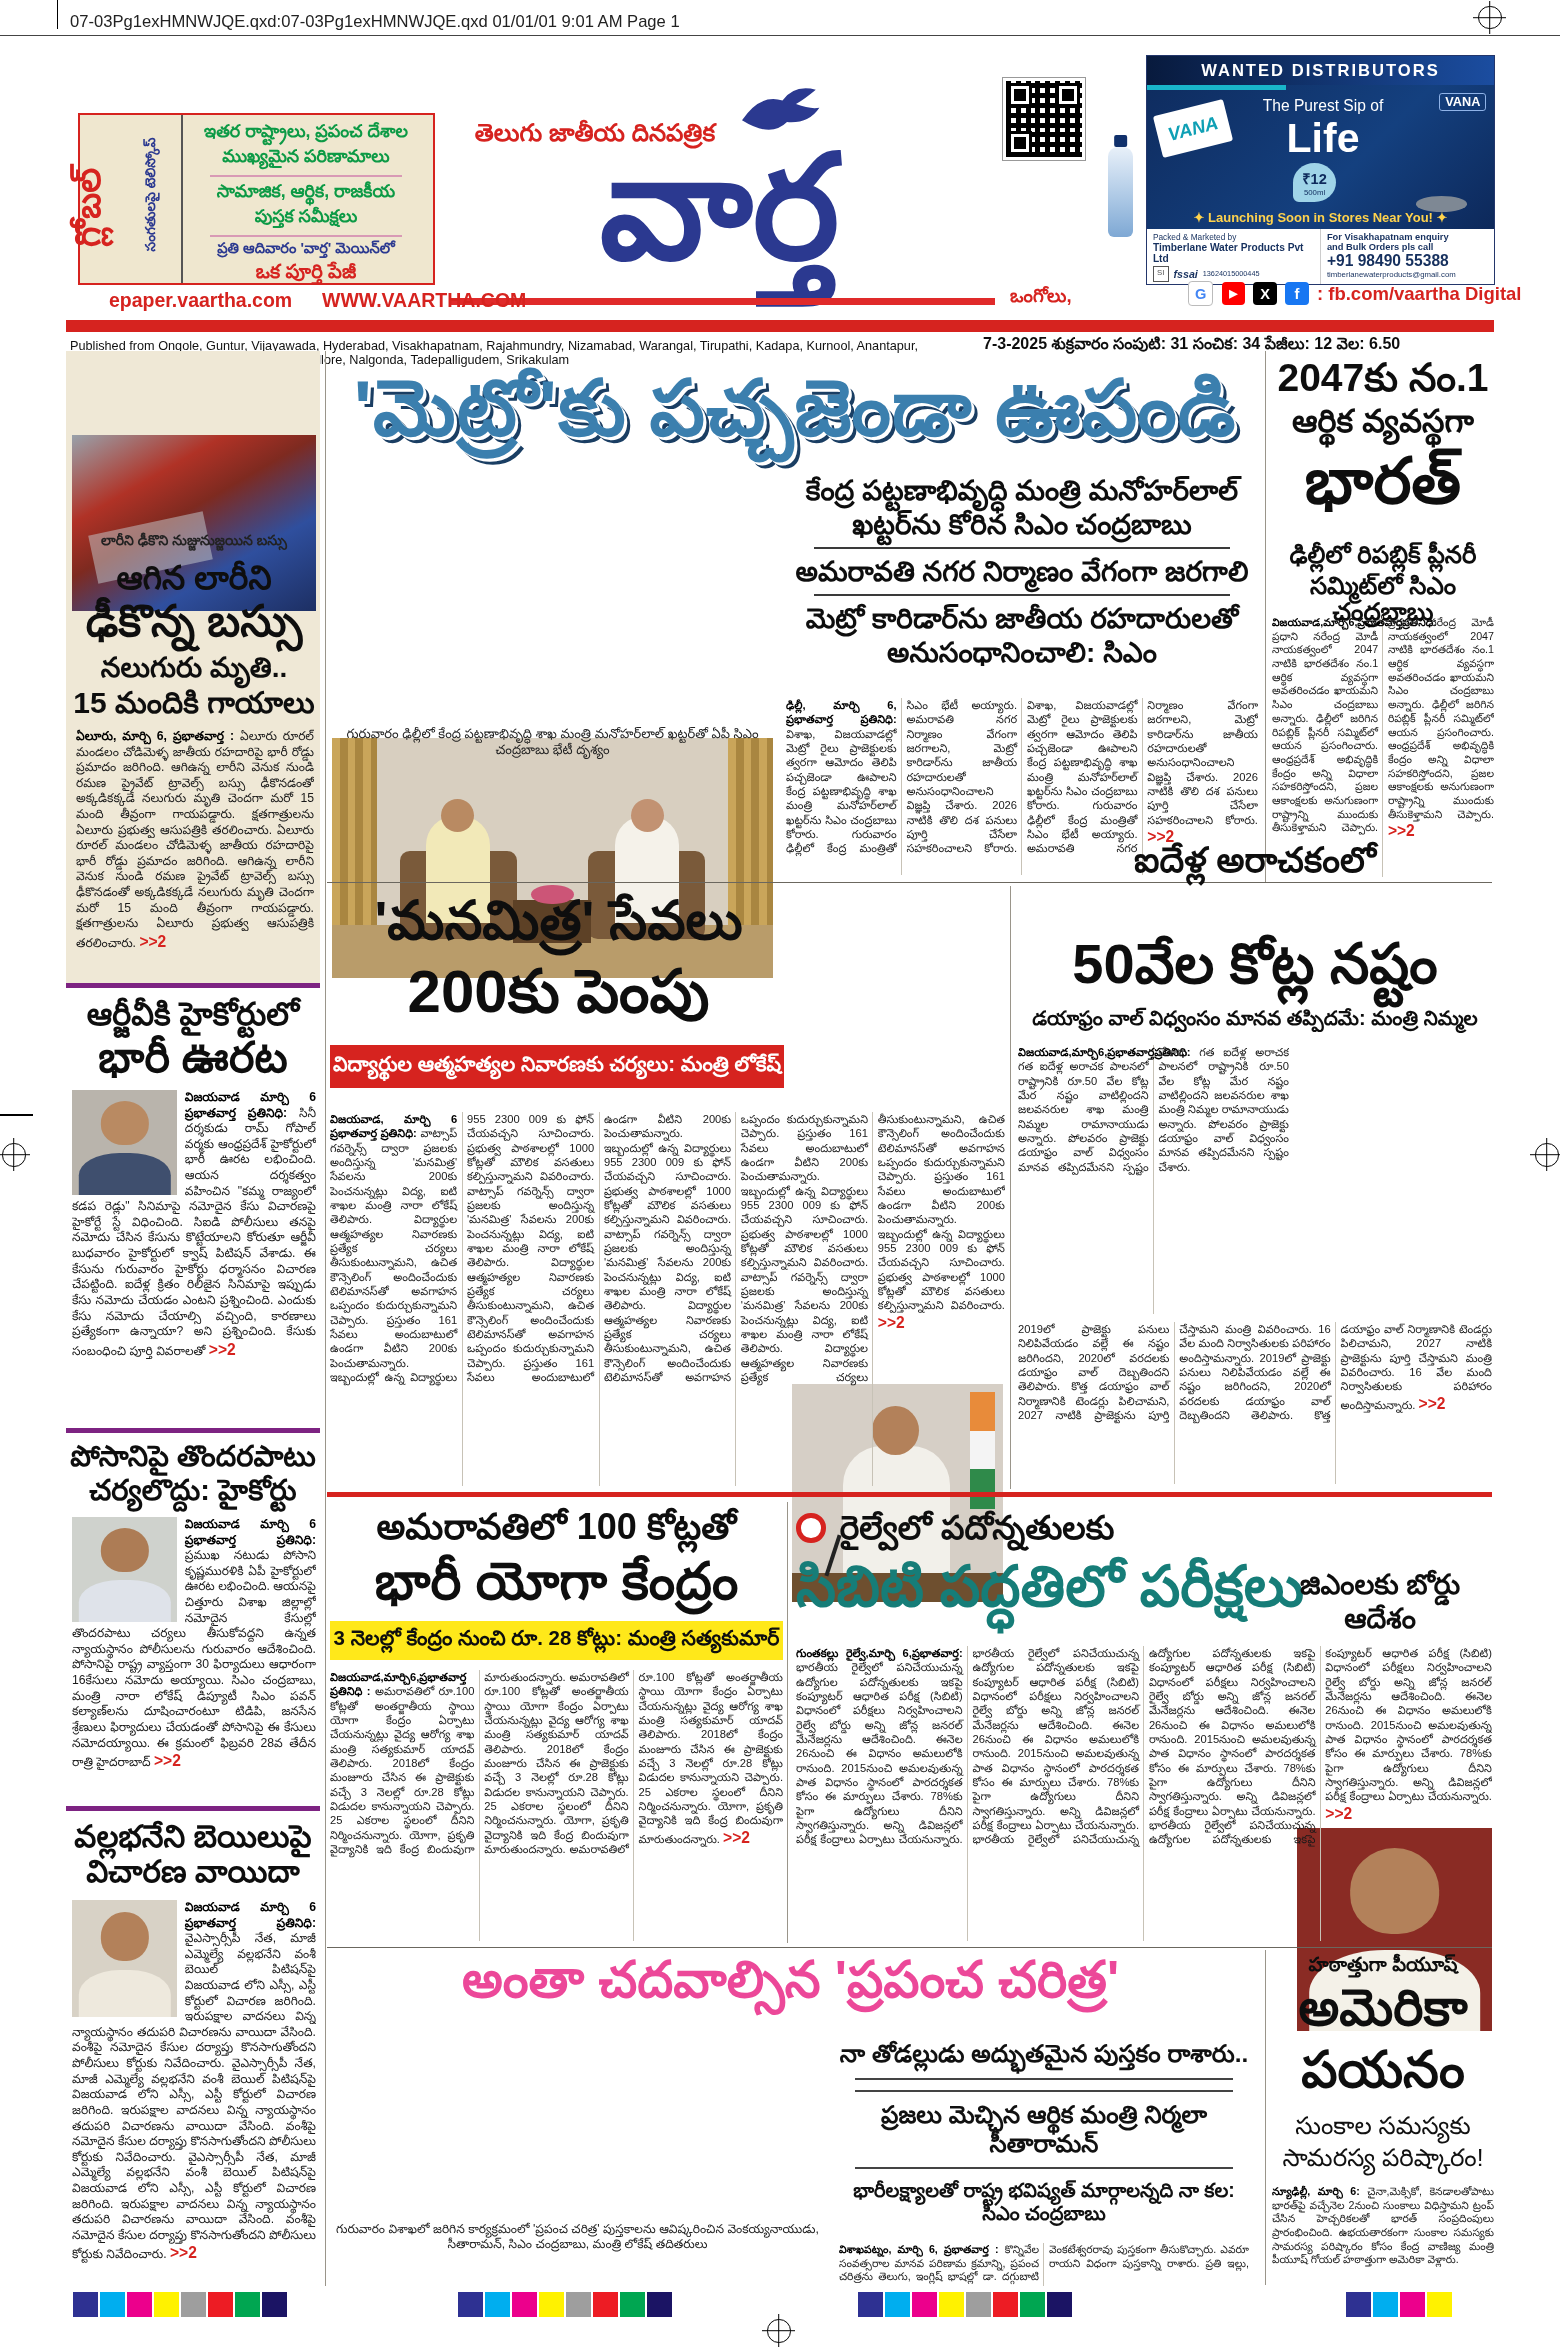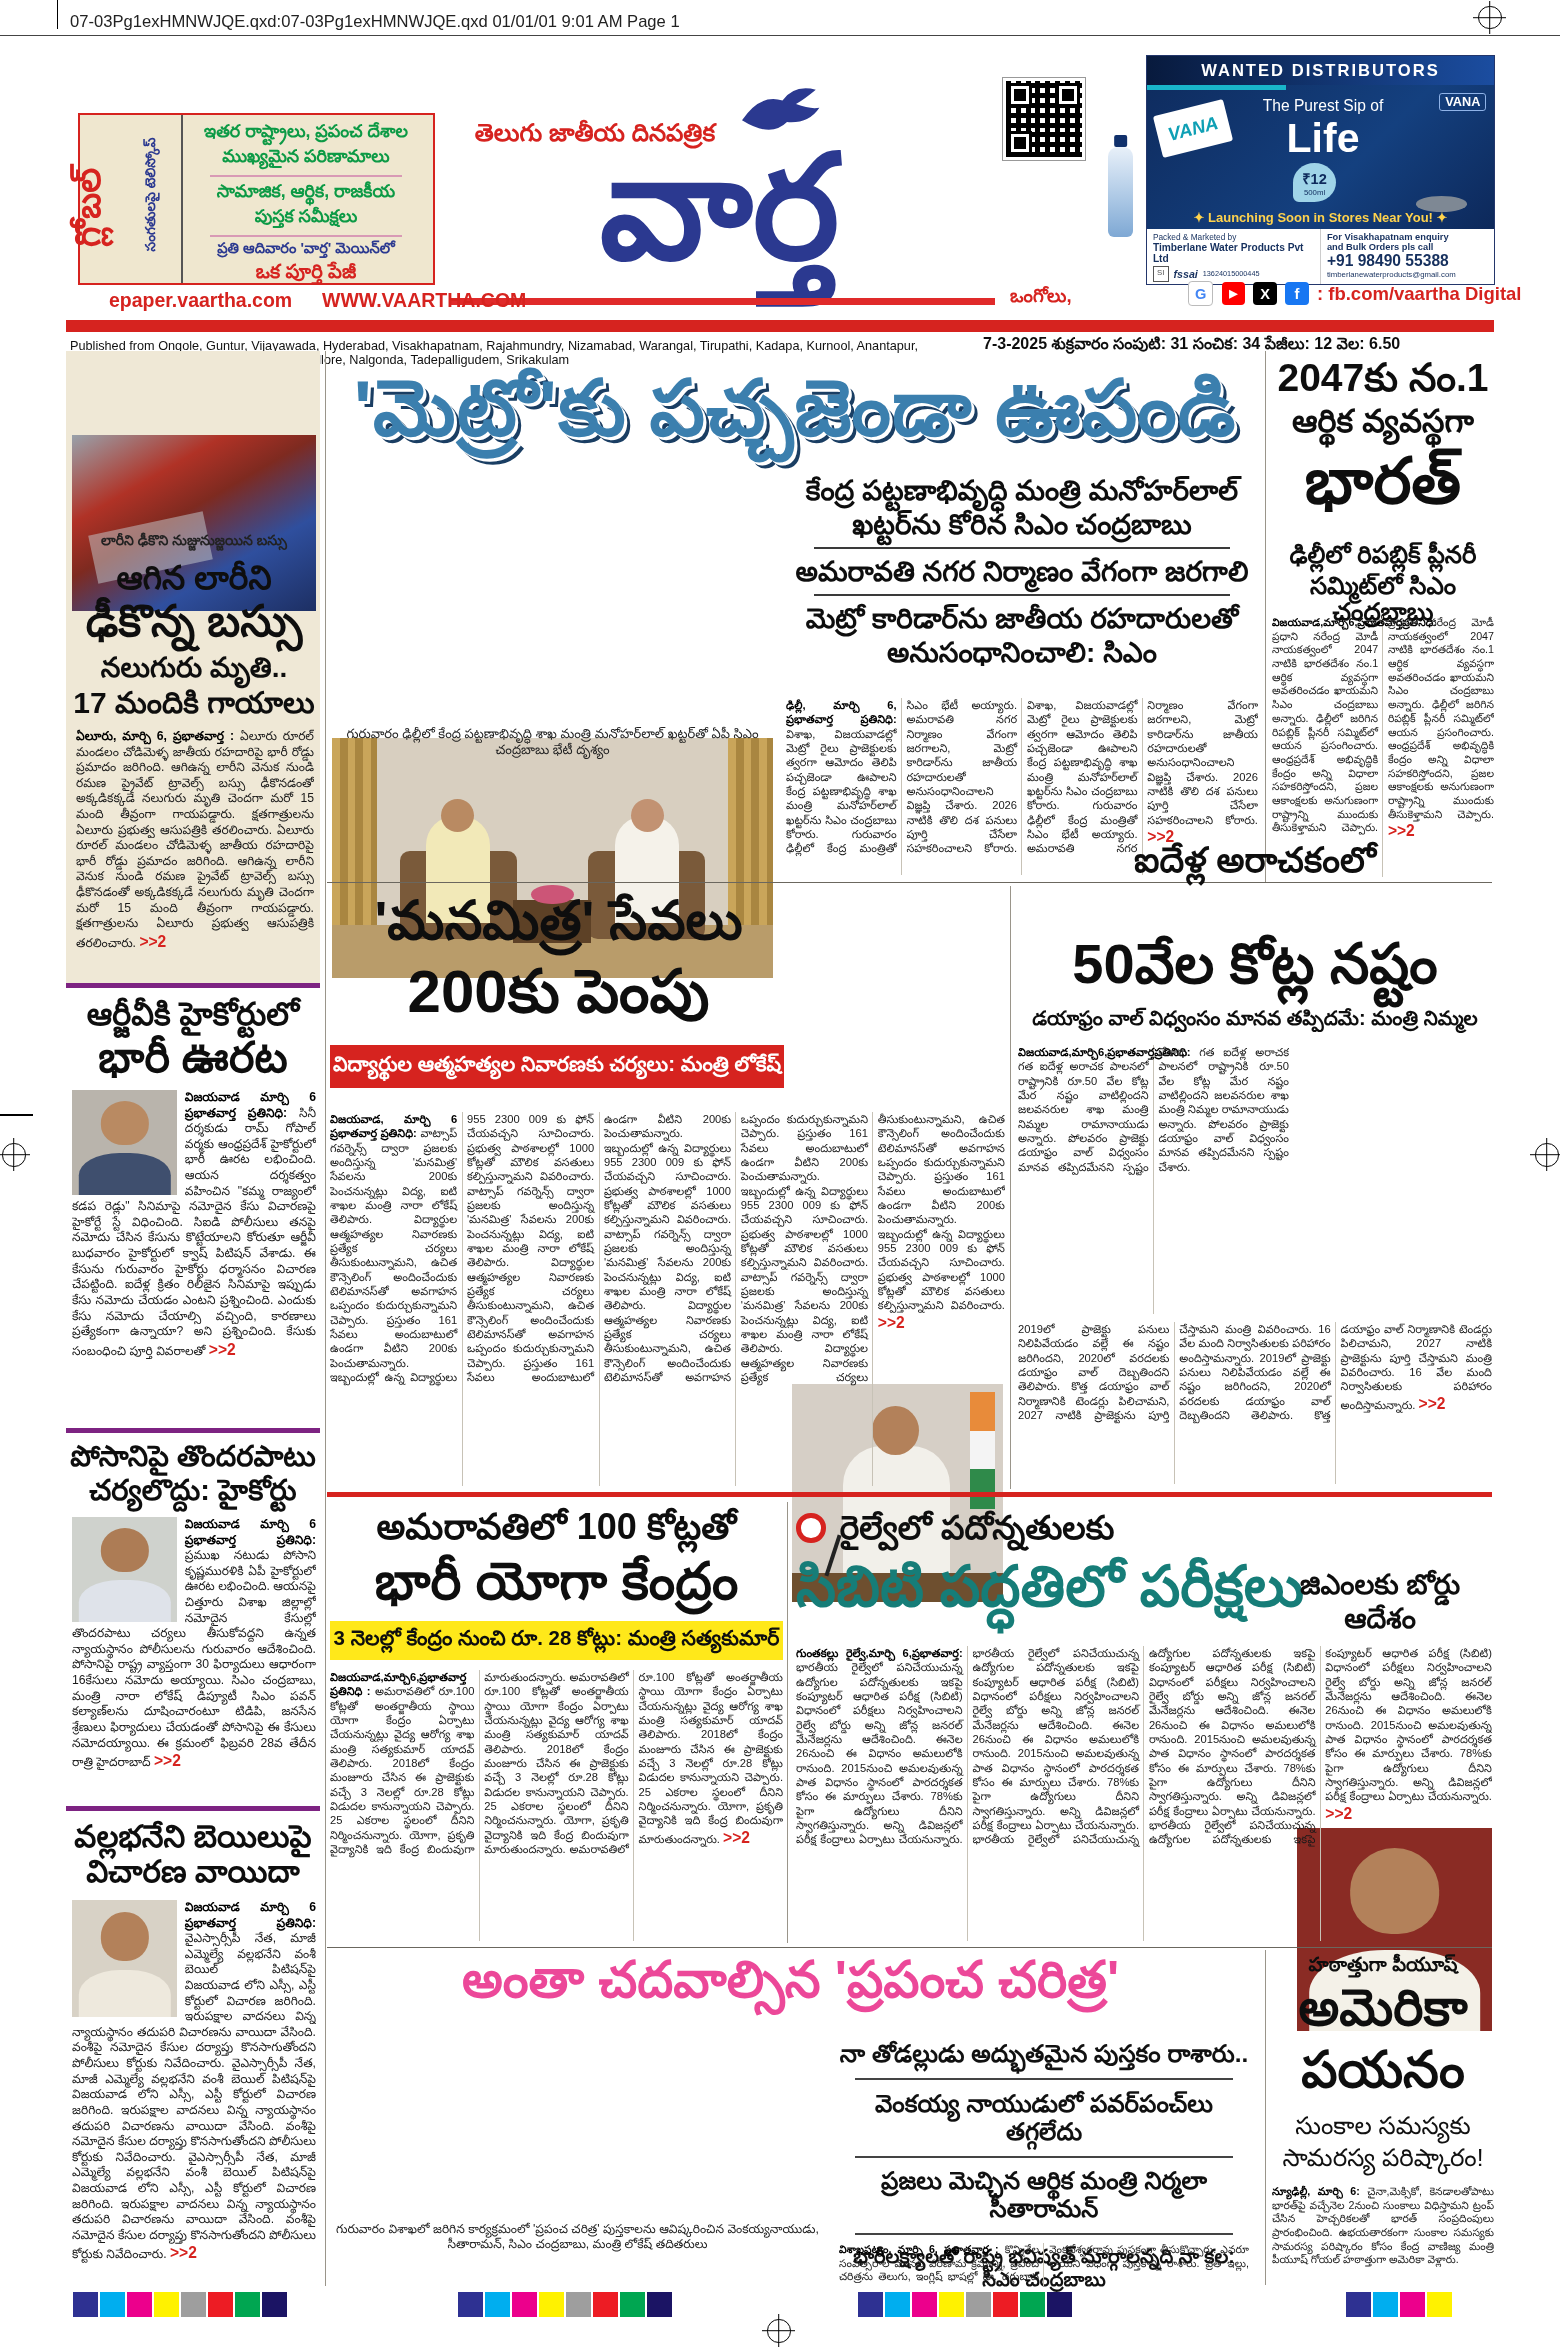--- a/index.html
+++ b/index.html
@@ -158,21 +158,21 @@
 <div class="abs" style="left:66px;top:351px;width:254px;height:632px;background:#efe8d6;"></div>
 <div class="vline" style="left:325px;top:351px;height:1935px;"></div>
 
 <div class="abs photo" style="left:72px;top:353px;width:244px;height:176px;background:linear-gradient(150deg,#99a2ab 0%,#b03226 28%,#7e2a20 45%,#2f4f9e 70%,#1d2f63 100%);">
   <div class="abs" style="left:19.5px;top:88px;width:117px;height:49px;background:#c8cdd2;transform:rotate(-12deg);opacity:.5;"></div>
 </div>
 <div class="abs caption hd" style="left:72px;top:532px;width:244px;font-size:14px;">లారీని ఢీకొని నుజ్జునుజ్జయిన బస్సు</div>
 <div class="abs hd ctr" style="left:70px;top:560px;width:248px;font-size:33px;">ఆగిన లారీని</div>
 <div class="abs hd ctr" style="left:70px;top:597px;width:248px;font-size:44px;">ఢీకొన్న బస్సు</div>
 <div class="abs hd ctr" style="left:70px;top:653px;width:248px;font-size:28px;">నలుగురు మృతి..</div>
-<div class="abs hd ctr" style="left:70px;top:687px;width:248px;font-size:30px;">17 మందికి గాయాలు</div>
+<div class="abs hd ctr" style="left:70px;top:687px;width:248px;font-size:30px;">15 మందికి గాయాలు</div>
 <div class="abs body-text" style="left:76px;top:729px;width:238px;height:246px;">
   <b>ఏలూరు, మార్చి 6, ప్రభాతవార్త :</b>
   <span>ఏలూరు రూరల్ మండలం చోడిమెళ్ళ జాతీయ రహదారిపై భారీ రోడ్డు ప్రమాదం జరిగింది. ఆగిఉన్న లారీని వెనుక నుండి రమణ ప్రైవేట్ ట్రావెల్స్ బస్సు ఢీకొనడంతో అక్కడికక్కడే నలుగురు మృతి చెందగా మరో 15 మంది తీవ్రంగా గాయపడ్డారు. క్షతగాత్రులను ఏలూరు ప్రభుత్వ ఆసుపత్రికి తరలించారు. ఏలూరు రూరల్ మండలం చోడిమెళ్ళ జాతీయ రహదారిపై భారీ రోడ్డు ప్రమాదం జరిగింది. ఆగిఉన్న లారీని వెనుక నుండి రమణ ప్రైవేట్ ట్రావెల్స్ బస్సు ఢీకొనడంతో అక్కడికక్కడే నలుగురు మృతి చెందగా మరో 15 మంది తీవ్రంగా గాయపడ్డారు. క్షతగాత్రులను ఏలూరు ప్రభుత్వ ఆసుపత్రికి తరలించారు.</span>
   <span class="more">&gt;&gt;2</span>
 </div>
 
 <div class="purple-div" style="left:66px;top:983px;width:254px;"></div>
 <div class="abs hd ctr" style="left:66px;top:997px;width:254px;font-size:32px;">ఆర్జీవీకి హైకోర్టులో</div>
 <div class="abs hd ctr" style="left:66px;top:1034px;width:254px;font-size:43px;">భారీ ఊరట</div>
 <div class="abs body-text" style="left:72px;top:1090px;width:244px;height:332px;">
@@ -302,21 +302,20 @@
 
 <div class="hline" style="left:327px;top:1947px;width:1165px;"></div>
 
 <div class="abs hd red-head ctr" style="left:330px;top:1952px;width:921px;font-size:51px;">అంతా చదవాల్సిన 'ప్రపంచ చరిత్ర'</div>
 
 <div class="abs caption" style="left:330px;top:2222px;width:495px;font-size:12.2px;">గురువారం విశాఖలో జరిగిన కార్యక్రమంలో 'ప్రపంచ చరిత్ర' పుస్తకాలను ఆవిష్కరించిన వెంకయ్యనాయుడు, సీతారామన్, సిఎం చంద్రబాబు, మంత్రి లోకేష్ తదితరులు</div>
 
 <div class="abs" style="left:839px;top:2040px;width:410px;">
   <div class="bullet-line">నా తోడల్లుడు అద్భుతమైన పుస్తకం రాశారు..</div>
   <div class="bullet-rule"></div>
-  <div class="bullet-line">వెంకయ్య నాయుడులో పవర్‌పంచ్‌లు తగ్గలేదు</div>
   <div class="bullet-rule"></div>
   <div class="bullet-line">ప్రజలు మెచ్చిన ఆర్థిక మంత్రి నిర్మలా సీతారామన్</div>
   <div class="bullet-rule"></div>
   <div class="bullet-line" style="font-size:19.5px;">భారీలక్ష్యాలతో రాష్ట్ర భవిష్యత్ మార్గాలన్నది నా కల: సిఎం చంద్రబాబు</div>
 </div>
 <div class="abs body-text cols2" style="left:839px;top:2243px;width:410px;height:43px;font-size:10.7px;">
   <b>విశాఖపట్నం, మార్చి 6, ప్రభాతవార్త :</b>
   <span>కొన్నివేల సంవత్సరాల మానవ పరిణామ క్రమాన్ని, ప్రపంచ చరిత్రను తెలుగు, ఇంగ్లిష్ భాషల్లో డా. దగ్గుబాటి వెంకటేశ్వరరావు పుస్తకంగా తీసుకొచ్చారు. ఎవరూ రాయని విధంగా పుస్తకాన్ని రాశారు. ప్రతి ఇల్లు, ప్రతి లైబ్రరీలో ప్రపంచ చరిత్ర పుస్తకం ఉండాలని వక్తలు అన్నారు.</span>
 </div>
 

